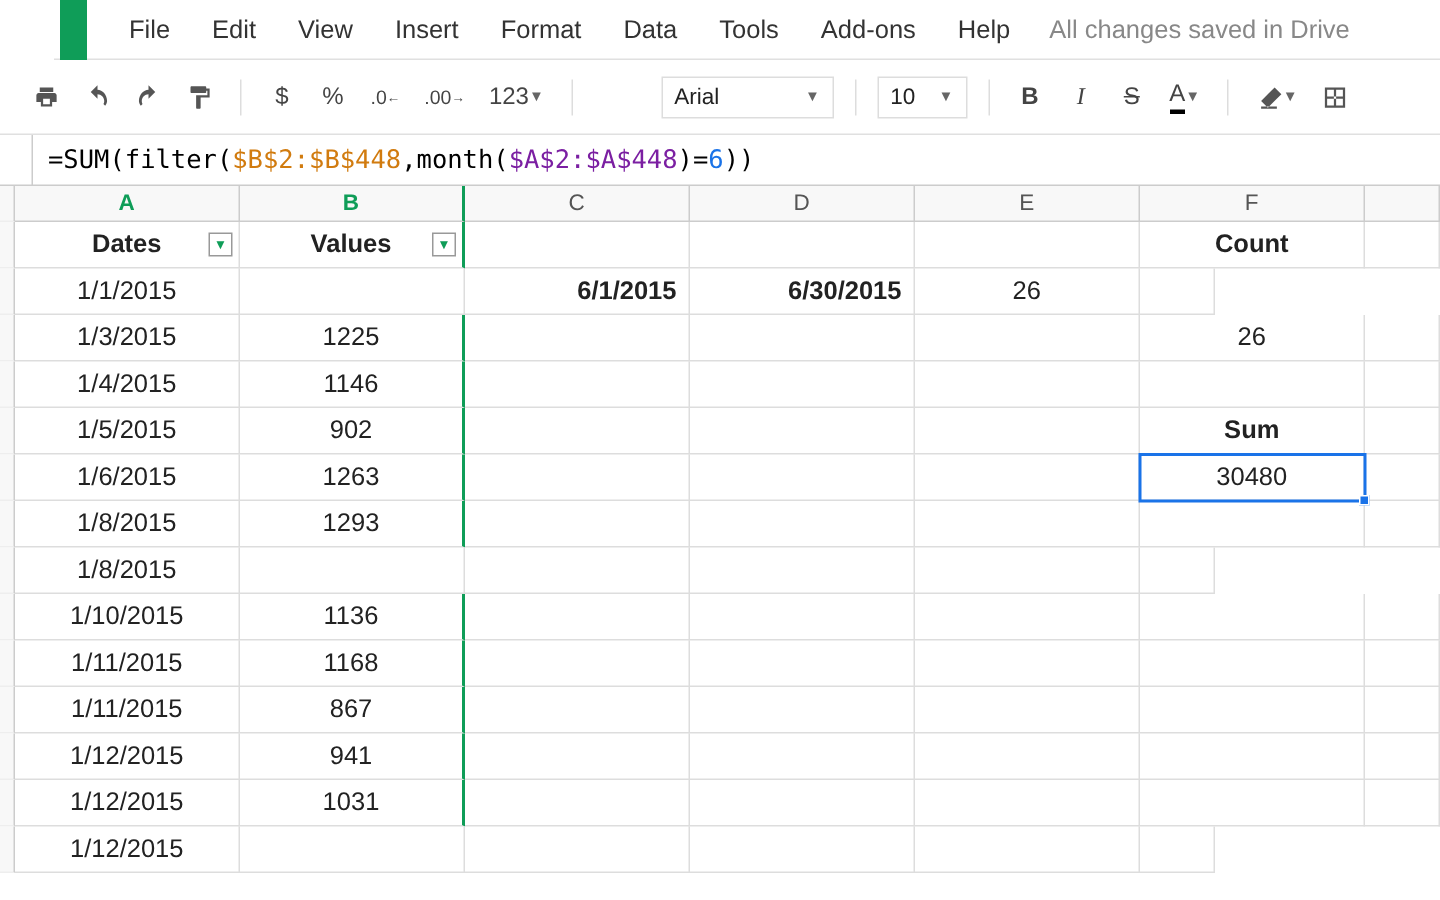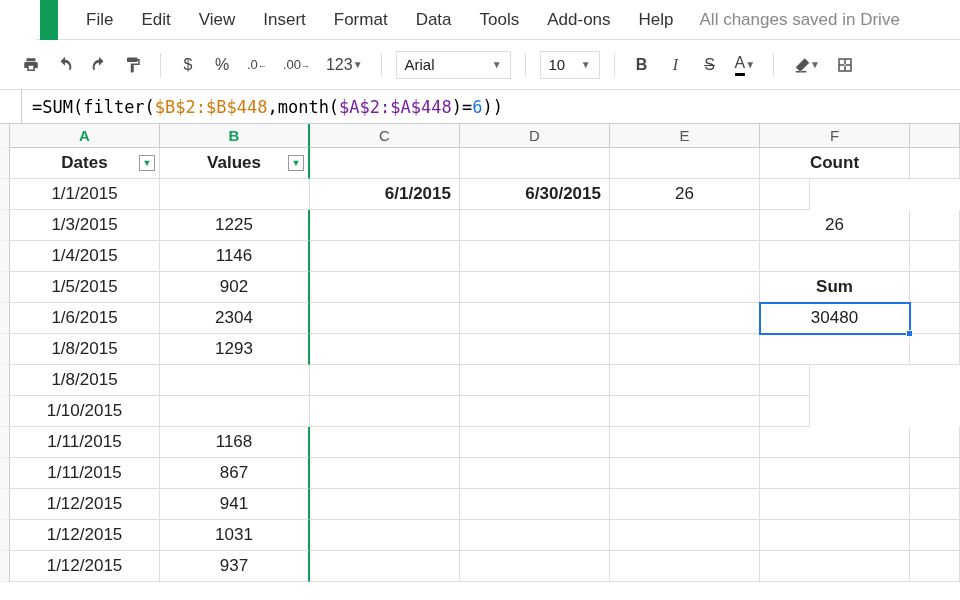--- a/index.html
+++ b/index.html
@@ -7,21 +7,21 @@
   
   .menubar { display: flex; align-items: center; height: 40px; padding: 0 4px; border-bottom: 1px solid #e0e0e0; margin-left: 36px; }
   .logo { width: 18px; height: 40px; background: #0f9d58; margin-right: 14px; }
   .menu-item { padding: 6px 14px; font-size: 17px; color: #333; cursor: pointer; }
   .save-status { margin-left: 12px; font-size: 17px; color: #888; }
   
   .toolbar { display: flex; align-items: center; height: 50px; padding: 0 18px; gap: 8px; border-bottom: 1px solid #e0e0e0; }
   .tbtn { display: inline-flex; align-items: center; justify-content: center; min-width: 26px; height: 26px; padding: 0 4px; cursor: pointer; color: #444; font-size: 16px; }
   .tbtn svg { width: 18px; height: 18px; }
   .divider { width: 1px; height: 24px; background: #ddd; margin: 0 6px; }
-  .font-select { display: flex; align-items: center; justify-content: space-between; width: 115px; height: 28px; padding: 0 8px; border: 1px solid #ddd; font-size: 15px; cursor: pointer; }
+  .font-select { display: flex; align-items: center; justify-content: space-between; width: 115px; height: 28px; padding: 0 8px; border: 1px solid #ddd; font-size: 15px; cursor: pointer; margin-left: 45px; }
   .size-select { display: flex; align-items: center; justify-content: space-between; width: 60px; height: 28px; padding: 0 8px; border: 1px solid #ddd; font-size: 15px; cursor: pointer; text-align: right; }
   .dd { font-size: 10px; color: #666; }
   .text-color-underline { border-bottom: 3px solid #000; padding-bottom: 1px; }
   
   .formula-bar { display: flex; align-items: center; height: 34px; border-bottom: 1px solid #ccc; }
   .row-header-corner { width: 22px; height: 34px; border-right: 1px solid #ccc; }
   .formula-text { padding: 0 10px; font-family: monospace; font-size: 17px; }
   .fn { color: #000; }
   .range1 { color: #d17b0f; }
   .range2 { color: #7b1fa2; }
@@ -231,21 +231,21 @@
             <div class="cell c-a">1/5/2015</div>
             <div class="cell c-b">902</div>
             <div class="cell c-c"></div>
             <div class="cell c-d"></div>
             <div class="cell c-e"></div>
             <div class="cell c-f bold">Sum</div>
             <div class="cell c-g"></div>
           </div>
           <div class="row">
             <div class="cell c-a">1/6/2015</div>
-            <div class="cell c-b">2304</div>
+            <div class="cell c-b">1263</div>
             <div class="cell c-c"></div>
             <div class="cell c-d"></div>
             <div class="cell c-e"></div>
             <div class="cell c-f selected">30480<div class="sel-handle"></div></div>
             <div class="cell c-g"></div>
           </div>
           <div class="row">
             <div class="cell c-a">1/8/2015</div>
             <div class="cell c-b">1293</div>
             <div class="cell c-c"></div>
@@ -257,20 +257,21 @@
           <div class="row">
             <div class="cell c-a">1/8/2015</div>
             <div class="cell c-c"></div>
             <div class="cell c-d"></div>
             <div class="cell c-e"></div>
             <div class="cell c-f"></div>
             <div class="cell c-g"></div>
           </div>
           <div class="row">
             <div class="cell c-a">1/10/2015</div>
+            <div class="cell c-b">1136</div>
             <div class="cell c-c"></div>
             <div class="cell c-d"></div>
             <div class="cell c-e"></div>
             <div class="cell c-f"></div>
             <div class="cell c-g"></div>
           </div>
           <div class="row">
             <div class="cell c-a">1/11/2015</div>
             <div class="cell c-b">1168</div>
             <div class="cell c-c"></div>
@@ -301,21 +302,20 @@
             <div class="cell c-a">1/12/2015</div>
             <div class="cell c-b">1031</div>
             <div class="cell c-c"></div>
             <div class="cell c-d"></div>
             <div class="cell c-e"></div>
             <div class="cell c-f"></div>
             <div class="cell c-g"></div>
           </div>
           <div class="row">
             <div class="cell c-a">1/12/2015</div>
-            <div class="cell c-b">937</div>
             <div class="cell c-c"></div>
             <div class="cell c-d"></div>
             <div class="cell c-e"></div>
             <div class="cell c-f"></div>
             <div class="cell c-g"></div>
           </div>
         </div>
     </div>
   </div>
 </div>

